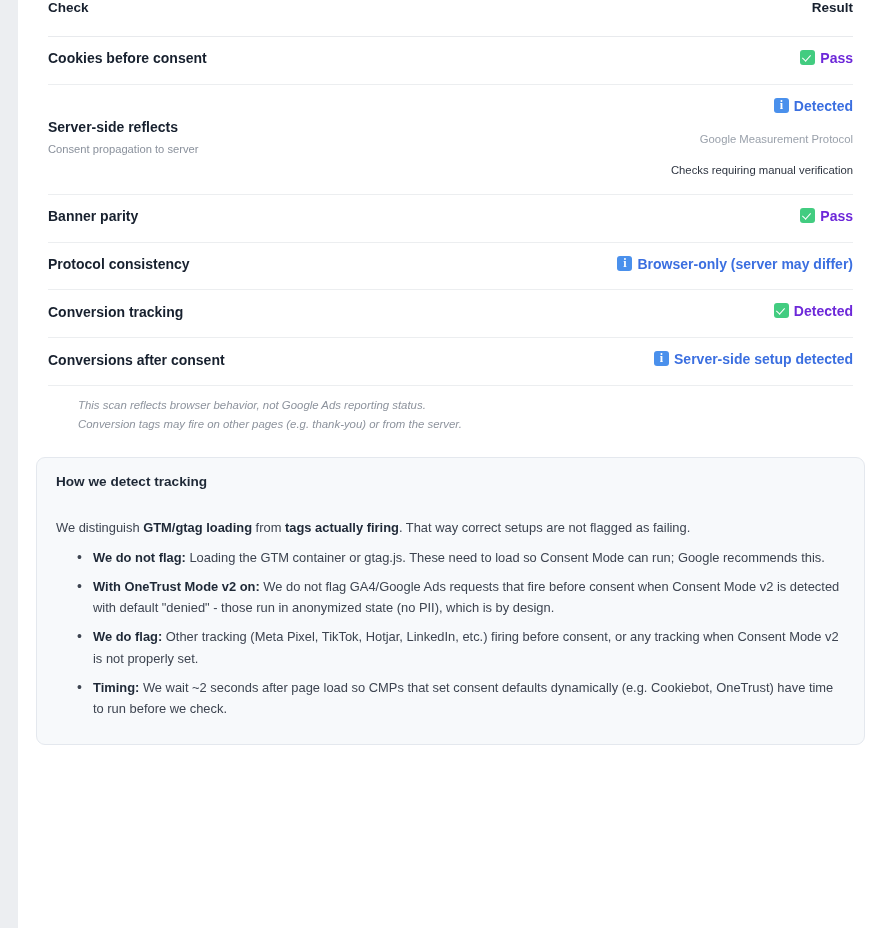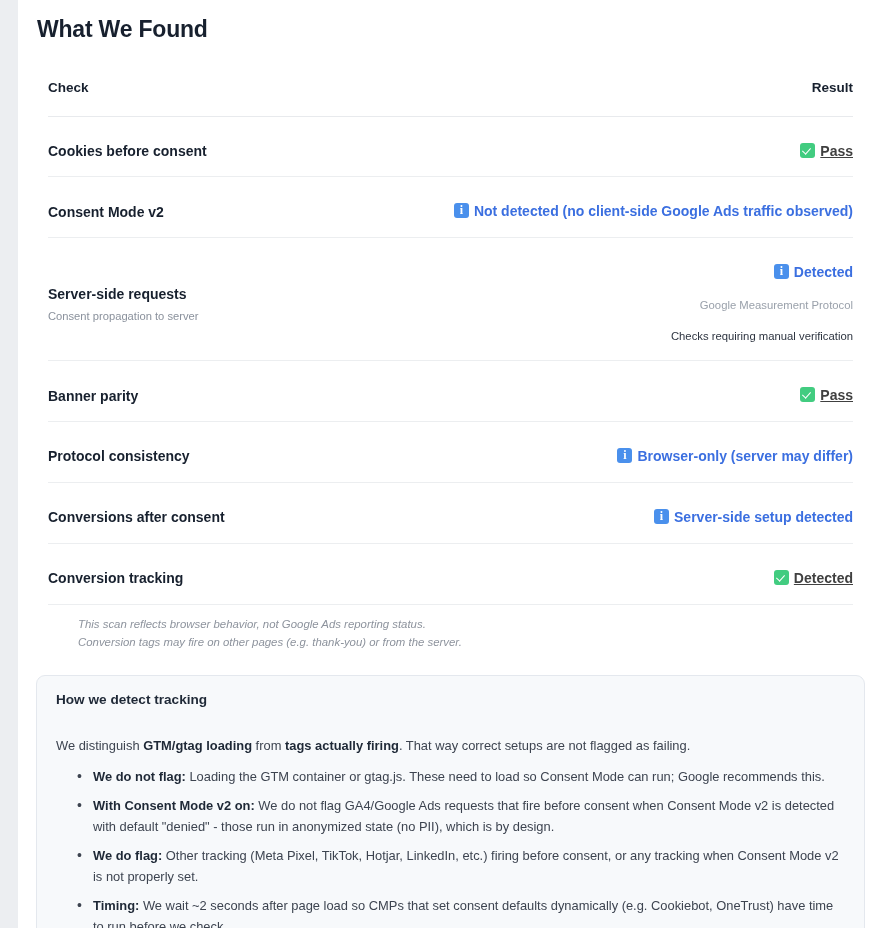--- a/index.html
+++ b/index.html
@@ -55,21 +55,21 @@
     color: #17202e;
     padding: 0 0 21px 0;
     border-bottom: 1px solid #e8eaed;
     vertical-align: bottom;
   }
   .th-check { text-align: left; width: 400px; }
   .th-result { text-align: right; }
 
   .results-table td {
     border-bottom: 1px solid #eceef0;
-    padding: 25px 0 15px 0;
+    padding: 12px 0 15px 0;
     vertical-align: middle;
   }
   .results-table tr:last-child td { border-bottom: 1px solid #eceef0; }
 
   .check-name {
     font-size: 14px;
     font-weight: bold;
     color: #17202e;
     line-height: 1.35;
   }
@@ -87,21 +87,21 @@
     display: block;
     font-size: 14px;
     font-weight: bold;
     line-height: 1.42;
   }
   .result-line .icon {
     display: inline-block;
     vertical-align: -2px;
     margin-right: 5px;
   }
-  .res-pass { color: #404040; text-decoration: underline; }
+  .res-pass { color: #6d28d9; }
   .res-info { color: #3b6fe0; }
 
   .icon-check {
     width: 15px; height: 15px;
     border-radius: 3px;
     background: #42cc80;
     position: relative;
   }
   .icon-check::after {
     content: "";
@@ -194,21 +194,20 @@
     font-size: 14px;
     color: #3d4450;
   }
 </style>
 </head>
 <body>
 
 <div class="page">
   <div class="card">
 
-    <h1 class="page-title">What We Found</h1>
 
     <div class="card-inner">
 
       <table class="results-table">
         <thead>
           <tr>
             <th class="th-check">Check</th>
             <th class="th-result">Result</th>
           </tr>
         </thead>
@@ -216,29 +215,21 @@
             <tr>
               <td>
                 <div class="check-name">Cookies before consent</div>
               </td>
               <td class="result-cell">
                 <span class="result-line res-pass"><span class="icon icon-check"></span><span>Pass</span></span>
               </td>
             </tr>
             <tr>
               <td>
-                <div class="check-name">Consent Mode v2</div>
-              </td>
-              <td class="result-cell">
-                <span class="result-line res-info"><span class="icon icon-info"></span><span>Not detected (no client-side Google Ads traffic observed)</span></span>
-              </td>
-            </tr>
-            <tr>
-              <td>
-                <div class="check-name">Server-side requests</div>
+                <div class="check-name">Server-side reflects</div>
                 <div class="check-note">Consent propagation to server</div>
               </td>
               <td class="result-cell">
                 <span class="result-line res-info"><span class="icon icon-info"></span><span>Detected</span></span>
                 <span class="result-sub">Google Measurement Protocol</span>
                 <span class="result-sub dark">Checks requiring manual verification</span>
               </td>
             </tr>
             <tr>
               <td>
@@ -251,51 +242,51 @@
             <tr>
               <td>
                 <div class="check-name">Protocol consistency</div>
               </td>
               <td class="result-cell">
                 <span class="result-line res-info"><span class="icon icon-info"></span><span>Browser-only (server may differ)</span></span>
               </td>
             </tr>
             <tr>
               <td>
+                <div class="check-name">Conversion tracking</div>
+              </td>
+              <td class="result-cell">
+                <span class="result-line res-pass"><span class="icon icon-check"></span><span>Detected</span></span>
+              </td>
+            </tr>
+            <tr>
+              <td>
                 <div class="check-name">Conversions after consent</div>
               </td>
               <td class="result-cell">
                 <span class="result-line res-info"><span class="icon icon-info"></span><span>Server-side setup detected</span></span>
-              </td>
-            </tr>
-            <tr>
-              <td>
-                <div class="check-name">Conversion tracking</div>
-              </td>
-              <td class="result-cell">
-                <span class="result-line res-pass"><span class="icon icon-check"></span><span>Detected</span></span>
               </td>
             </tr>
           </tbody>
       </table>
 
       <div class="footnotes">
         <div class="footnote">This scan reflects browser behavior, not Google Ads reporting status.</div>
         <div class="footnote">Conversion tags may fire on other pages (e.g. thank-you) or from the server.</div>
       </div>
     </div>
 
     <div class="explainer">
       <div class="explainer-title">How we detect tracking</div>
       <div class="explainer-lead">
         <span>We distinguish </span><b>GTM/gtag loading</b><span> from </span><b>tags actually firing</b><span>. That way correct setups are not flagged as failing.</span>
       </div>
       <ul class="bullets" id="explainer-bullets">
           <li class="bullet"><b>We do not flag:</b><span> Loading the GTM container or gtag.js. These need to load so Consent Mode can run; Google recommends this.</span></li>
-          <li class="bullet"><b>With Consent Mode v2 on:</b><span> We do not flag GA4/Google Ads requests that fire before consent when Consent Mode v2 is detected with default "denied" - those run in anonymized state (no PII), which is by design.</span></li>
+          <li class="bullet"><b>With OneTrust Mode v2 on:</b><span> We do not flag GA4/Google Ads requests that fire before consent when Consent Mode v2 is detected with default "denied" - those run in anonymized state (no PII), which is by design.</span></li>
           <li class="bullet"><b>We do flag:</b><span> Other tracking (Meta Pixel, TikTok, Hotjar, LinkedIn, etc.) firing before consent, or any tracking when Consent Mode v2 is not properly set.</span></li>
           <li class="bullet"><b>Timing:</b><span> We wait ~2 seconds after page load so CMPs that set consent defaults dynamically (e.g. Cookiebot, OneTrust) have time to run before we check.</span></li>
         </ul>
 
     </div>
 
   </div>
 </div>
 
 </body></html>

